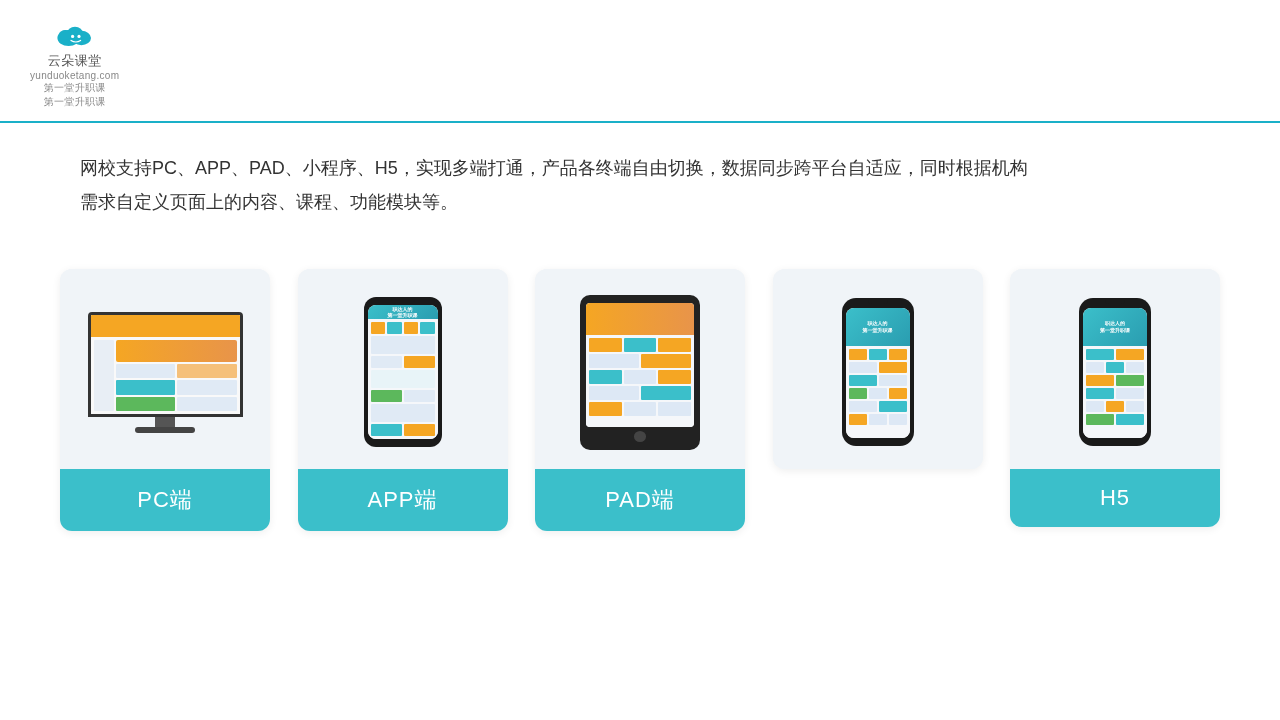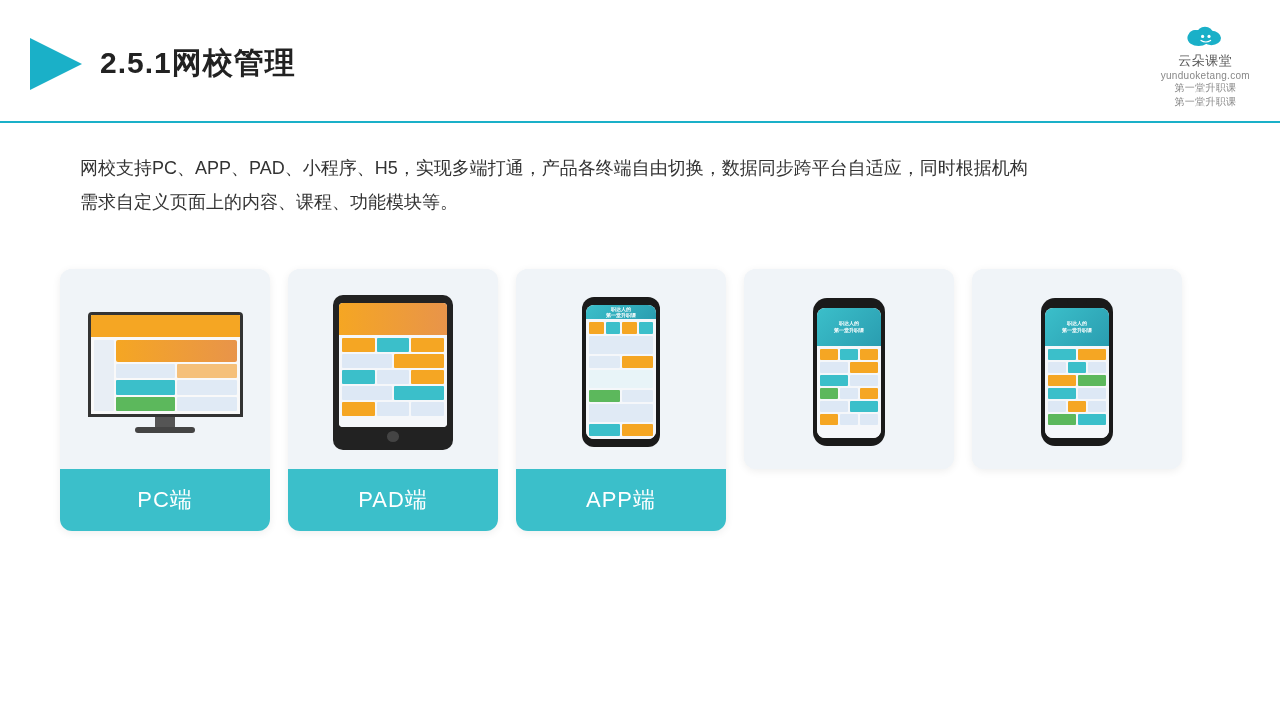--- a/index.html
+++ b/index.html
@@ -59,21 +59,21 @@
     .description {
       padding: 28px 80px 10px 80px;
       font-size: 18px;
       color: #333333;
       line-height: 1.9;
     }
 
     
     .cards-container {
       display: flex;
-      justify-content: flex-start;
+      justify-content: space-between;
       align-items: flex-start;
       gap: 18px;
       padding: 30px 60px 20px 60px;
       margin-top: 10px;
     }
 
     .card {
       background: #f0f4f8;
       border-radius: 12px;
       width: 210px;
@@ -384,27 +384,20 @@
       border-radius: 1px;
     }
     .mini-cell-o { background: #f5a623; }
     .mini-cell-t { background: #3bbfca; }
     .mini-cell-g { background: #5cb85c; }
   </style>
 </head>
 <body>
 
 <header class="header">
-  <div class="header-left">
-
-    <svg class="play-icon" viewBox="0 0 52 52">
-      <polygon points="0,0 52,26 0,52" fill="#1ab0c8"></polygon>
-    </svg>
-    <h1 class="page-title">2.5.1网校管理</h1>
-  </div>
   <div class="logo-area">
 
     <svg class="logo-cloud" viewBox="0 0 60 38">
       <ellipse cx="22" cy="24" rx="14" ry="10" fill="#1ab0c8"></ellipse>
       <ellipse cx="38" cy="24" rx="12" ry="9" fill="#1ab0c8"></ellipse>
       <ellipse cx="30" cy="18" rx="10" ry="8" fill="#1ab0c8"></ellipse>
       <ellipse cx="18" cy="20" rx="8" ry="6" fill="#1ab0c8"></ellipse>
 
       <circle cx="27" cy="22" r="2" fill="white"></circle>
       <circle cx="35" cy="22" r="2" fill="white"></circle>
@@ -452,20 +445,59 @@
         </div>
         <div class="monitor-neck"></div>
         <div class="monitor-stand"></div>
       </div>
     </div>
     <div class="card-label">PC端</div>
   </div>
 
   <div class="card">
     <div class="card-image-area">
+      <div class="phone">
+        <div class="phone-body">
+          <div class="phone-notch"></div>
+          <div class="phone-screen">
+            <div class="phone-screen-top">
+              <div class="phone-screen-top-text">职达人的<br>第一堂升职课</div>
+            </div>
+            <div class="phone-screen-body">
+              <div class="phone-row">
+                <div class="phone-cell phone-cell-orange"></div>
+                <div class="phone-cell phone-cell-teal"></div>
+                <div class="phone-cell phone-cell-orange"></div>
+                <div class="phone-cell phone-cell-teal"></div>
+              </div>
+              <div class="phone-cell-wide"></div>
+              <div class="phone-row">
+                <div class="phone-cell"></div>
+                <div class="phone-cell phone-cell-orange"></div>
+              </div>
+              <div class="phone-cell-wide" style="background:#e8f4f8;"></div>
+              <div class="phone-row">
+                <div class="phone-cell phone-cell-green"></div>
+                <div class="phone-cell"></div>
+              </div>
+              <div class="phone-cell-wide"></div>
+              <div class="phone-row">
+                <div class="phone-cell phone-cell-teal"></div>
+                <div class="phone-cell phone-cell-orange"></div>
+              </div>
+            </div>
+          </div>
+        </div>
+      </div>
+    </div>
+    <div class="card-label">APP端</div>
+  </div>
+
+  <div class="card">
+    <div class="card-image-area">
       <div class="tablet">
         <div class="tablet-body">
           <div class="tablet-screen">
             <div class="tablet-screen-top"></div>
             <div class="tablet-screen-body">
               <div class="tablet-row">
                 <div class="tablet-cell tablet-cell-orange"></div>
                 <div class="tablet-cell tablet-cell-teal"></div>
                 <div class="tablet-cell tablet-cell-orange"></div>
               </div>
@@ -492,136 +524,98 @@
           <div class="tablet-home"></div>
         </div>
       </div>
     </div>
     <div class="card-label">PAD端</div>
   </div>
 
   <div class="card">
     <div class="card-image-area">
       <div class="phone">
-        <div class="phone-body">
-          <div class="phone-notch"></div>
-          <div class="phone-screen">
-            <div class="phone-screen-top">
-              <div class="phone-screen-top-text">职达人的<br>第一堂升职课</div>
-            </div>
-            <div class="phone-screen-body">
-              <div class="phone-row">
-                <div class="phone-cell phone-cell-orange"></div>
-                <div class="phone-cell phone-cell-teal"></div>
-                <div class="phone-cell phone-cell-orange"></div>
-                <div class="phone-cell phone-cell-teal"></div>
-              </div>
-              <div class="phone-cell-wide"></div>
-              <div class="phone-row">
-                <div class="phone-cell"></div>
-                <div class="phone-cell phone-cell-orange"></div>
-              </div>
-              <div class="phone-cell-wide" style="background:#e8f4f8;"></div>
-              <div class="phone-row">
-                <div class="phone-cell phone-cell-green"></div>
-                <div class="phone-cell"></div>
-              </div>
-              <div class="phone-cell-wide"></div>
-              <div class="phone-row">
-                <div class="phone-cell phone-cell-teal"></div>
-                <div class="phone-cell phone-cell-orange"></div>
+        <div class="mini-phone-body">
+          <div class="mini-phone-notch"></div>
+          <div class="mini-phone-screen">
+            <div class="mini-phone-top">
+              <div class="mini-phone-top-text">职达人的<br>第一堂升职课</div>
+            </div>
+            <div class="mini-phone-body-inner">
+              <div class="mini-row">
+                <div class="mini-cell mini-cell-o"></div>
+                <div class="mini-cell mini-cell-t"></div>
+                <div class="mini-cell mini-cell-o"></div>
+              </div>
+              <div class="mini-row">
+                <div class="mini-cell"></div>
+                <div class="mini-cell mini-cell-o"></div>
+              </div>
+              <div class="mini-row">
+                <div class="mini-cell mini-cell-t"></div>
+                <div class="mini-cell"></div>
+              </div>
+              <div class="mini-row">
+                <div class="mini-cell mini-cell-g"></div>
+                <div class="mini-cell"></div>
+                <div class="mini-cell mini-cell-o"></div>
+              </div>
+              <div class="mini-row">
+                <div class="mini-cell"></div>
+                <div class="mini-cell mini-cell-t"></div>
+              </div>
+              <div class="mini-row">
+                <div class="mini-cell mini-cell-o"></div>
+                <div class="mini-cell"></div>
+                <div class="mini-cell"></div>
               </div>
             </div>
           </div>
         </div>
       </div>
     </div>
-    <div class="card-label">APP端</div>
   </div>
 
   <div class="card">
     <div class="card-image-area">
       <div class="phone">
         <div class="mini-phone-body">
           <div class="mini-phone-notch"></div>
           <div class="mini-phone-screen">
             <div class="mini-phone-top">
               <div class="mini-phone-top-text">职达人的<br>第一堂升职课</div>
             </div>
             <div class="mini-phone-body-inner">
               <div class="mini-row">
-                <div class="mini-cell mini-cell-o"></div>
                 <div class="mini-cell mini-cell-t"></div>
                 <div class="mini-cell mini-cell-o"></div>
               </div>
               <div class="mini-row">
                 <div class="mini-cell"></div>
-                <div class="mini-cell mini-cell-o"></div>
-              </div>
-              <div class="mini-row">
                 <div class="mini-cell mini-cell-t"></div>
                 <div class="mini-cell"></div>
               </div>
               <div class="mini-row">
+                <div class="mini-cell mini-cell-o"></div>
                 <div class="mini-cell mini-cell-g"></div>
-                <div class="mini-cell"></div>
-                <div class="mini-cell mini-cell-o"></div>
-              </div>
-              <div class="mini-row">
-                <div class="mini-cell"></div>
+              </div>
+              <div class="mini-row">
                 <div class="mini-cell mini-cell-t"></div>
-              </div>
-              <div class="mini-row">
-                <div class="mini-cell mini-cell-o"></div>
-                <div class="mini-cell"></div>
-                <div class="mini-cell"></div>
+                <div class="mini-cell"></div>
+              </div>
+              <div class="mini-row">
+                <div class="mini-cell"></div>
+                <div class="mini-cell mini-cell-o"></div>
+                <div class="mini-cell"></div>
+              </div>
+              <div class="mini-row">
+                <div class="mini-cell mini-cell-g"></div>
+                <div class="mini-cell mini-cell-t"></div>
               </div>
             </div>
           </div>
         </div>
       </div>
     </div>
+    <div class="card-label">H5</div>
   </div>
 
-  <div class="card">
-    <div class="card-image-area">
-      <div class="phone">
-        <div class="mini-phone-body">
-          <div class="mini-phone-notch"></div>
-          <div class="mini-phone-screen">
-            <div class="mini-phone-top">
-              <div class="mini-phone-top-text">职达人的<br>第一堂升职课</div>
-            </div>
-            <div class="mini-phone-body-inner">
-              <div class="mini-row">
-                <div class="mini-cell mini-cell-t"></div>
-                <div class="mini-cell mini-cell-o"></div>
-              </div>
-              <div class="mini-row">
-                <div class="mini-cell"></div>
-                <div class="mini-cell mini-cell-t"></div>
-                <div class="mini-cell"></div>
-              </div>
-              <div class="mini-row">
-                <div class="mini-cell mini-cell-o"></div>
-                <div class="mini-cell mini-cell-g"></div>
-              </div>
-              <div class="mini-row">
-                <div class="mini-cell mini-cell-t"></div>
-                <div class="mini-cell"></div>
-              </div>
-              <div class="mini-row">
-                <div class="mini-cell"></div>
-                <div class="mini-cell mini-cell-o"></div>
-                <div class="mini-cell"></div>
-              </div>
-              <div class="mini-row">
-                <div class="mini-cell mini-cell-g"></div>
-                <div class="mini-cell mini-cell-t"></div>
-              </div>
-            </div>
-          </div>
-        </div>
-      </div>
-    </div>
-  </div>
-
 </div>
 
 </body></html>

